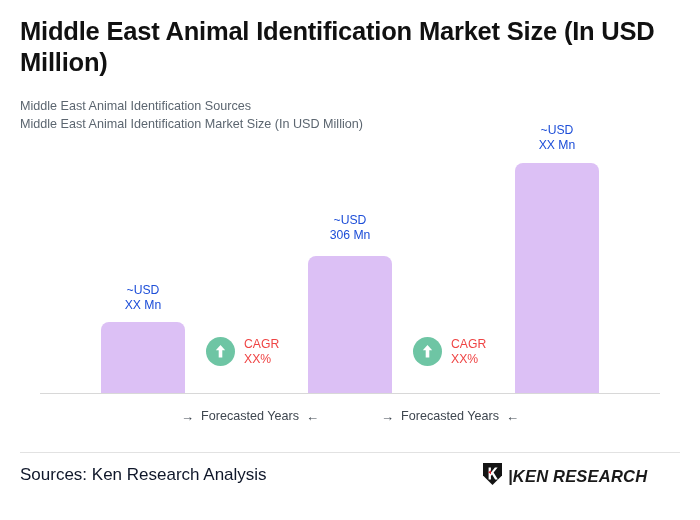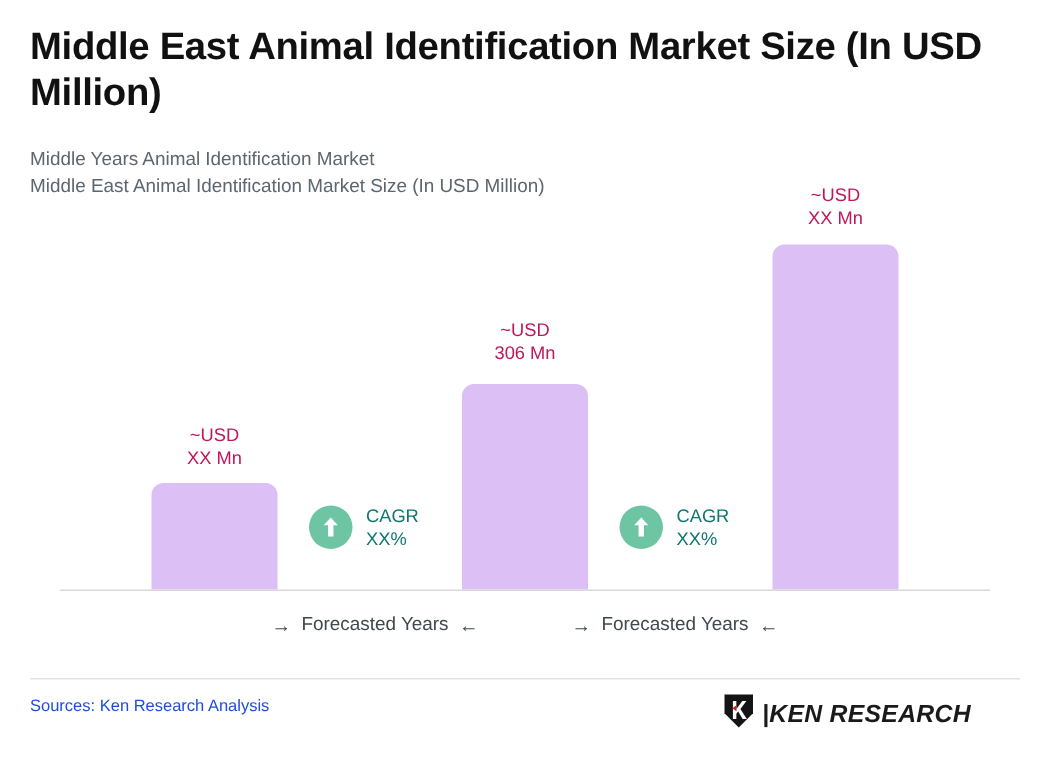--- a/index.html
+++ b/index.html
@@ -72,21 +72,21 @@
     background: #dcc0f5;
     border-top-left-radius: 8px;
     border-top-right-radius: 8px;
   }
 
   .bar-label {
     position: absolute;
     text-align: center;
     font-size: 12.2px;
     line-height: 14.5px;
-    color: #be185d;
+    color: #1d4ed8;
     white-space: nowrap;
   }
 
   
   .cagr {
     position: absolute;
     display: flex;
     align-items: center;
     gap: 9px;
   }
@@ -97,21 +97,21 @@
     background: #6ec5a4;
     display: flex;
     align-items: center;
     justify-content: center;
     flex: none;
   }
   .cagr-circle svg { display: block; }
   .cagr-text {
     font-size: 12.2px;
     line-height: 14.5px;
-    color: #0f766e;
+    color: #ef4444;
     white-space: nowrap;
   }
 
   
   .period-row {
     position: absolute;
     left: 40px;
     top: 409px;
     width: 620px;
     display: flex;
@@ -138,22 +138,22 @@
     left: 20px;
     top: 452px;
     width: 660px;
     height: 1px;
     background: #e2e2e2;
   }
   .sources {
     position: absolute;
     left: 20px;
     top: 465px;
-    font-size: 11px;
-    color: #1d4ed8;
+    font-size: 17px;
+    color: #0f172a;
     white-space: nowrap;
   }
   .logo {
     position: absolute;
     left: 482px;
     top: 462px;
     display: flex;
     align-items: center;
     gap: 5px;
     font-style: italic;
@@ -169,21 +169,21 @@
   }
 </style>
 </head>
 <body>
 
 <div id="page">
 
   <div class="title">Middle East Animal Identification Market Size (In USD Million)</div>
 
   <div class="subtitle-block">
-    <div class="subtitle">Middle Years Animal Identification Market</div>
+    <div class="subtitle">Middle East Animal Identification Sources</div>
     <div class="subtitle">Middle East Animal Identification Market Size (In USD Million)</div>
   </div>
 
   <div class="plot">
 
     <div class="bar" style="left:101px; width:84px; top:322px; height:71px;"></div>
     <div class="bar-label" style="left:101px; width:84px; top:283px;">
       <div>~USD</div>
       <div>XX Mn</div>
     </div>

